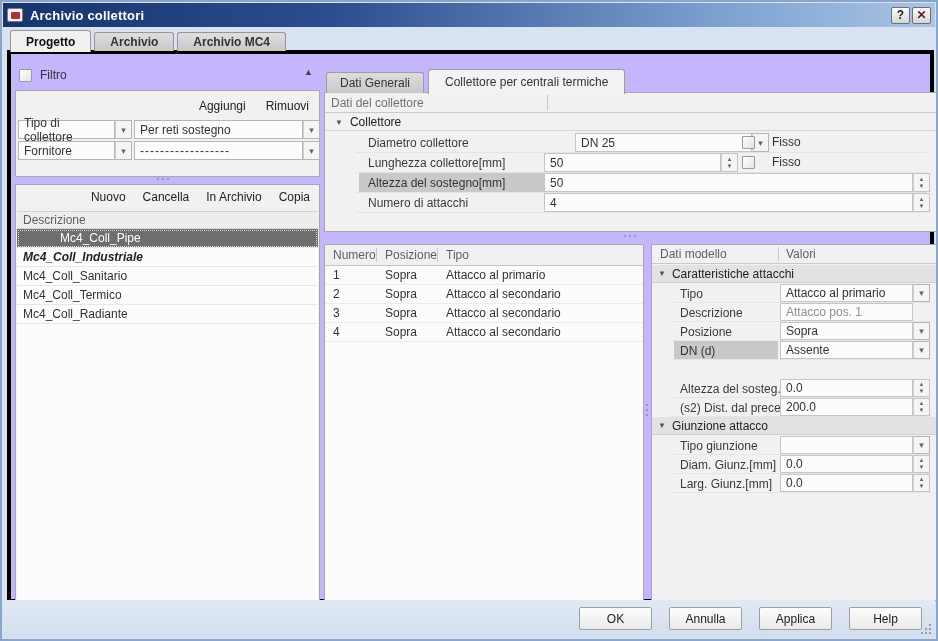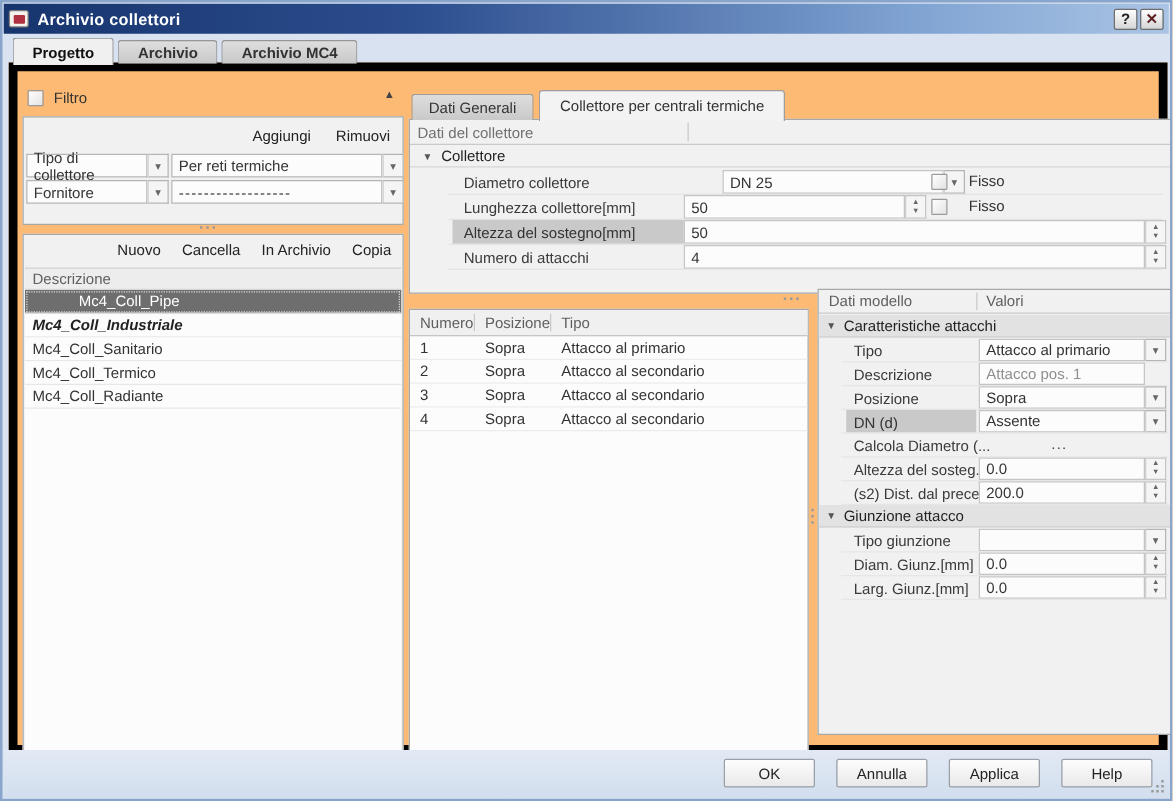--- a/index.html
+++ b/index.html
@@ -20,21 +20,21 @@
     display:flex; align-items:center; justify-content:center; line-height:1; }
   .tb-btn.close { color:#5c1f1f; }
 
   
   .main-tabs { position:absolute; left:8px; top:27px; height:22px; display:flex; gap:3px; align-items:flex-end; z-index:3; }
   .mtab { padding:0 15px; background:linear-gradient(#dedede,#c8c8c8); border:1px solid #969696; border-bottom:none;
     border-radius:3px 3px 0 0; height:19px; line-height:19px; color:#333;font-weight:bold; }
   .mtab.active { background:#f0f0f0; height:22px; line-height:22px; margin-bottom:-1px; color:#111; }
 
   
-  .page { position:absolute; left:5px; top:48px; width:927px; height:553px; background:#fdba74; border:7px solid #000000; }
+  .page { position:absolute; left:5px; top:48px; width:927px; height:553px; background:#c4b5fd; border:4px solid #000000; }
 
   
   .filtro-row { position:absolute; left:8px; top:12px; width:300px; height:18px; display:flex; align-items:center; }
   .checkbox { width:13px; height:13px; background:linear-gradient(135deg,#ffffff,#e3e3e3); border:1px solid #9b9b9b; border-radius:1px; }
   .filtro-row .lbl { margin-left:8px; }
   .collapse-arrow { position:absolute; right:6px; top:1px; font-size:9px; color:#444; }
 
   .filter-box { position:absolute; left:4px; top:36px; width:305px; height:87px; background:#f1f1f1; border:1px solid #a8a8a8; }
   .link-row { position:absolute; top:8px; right:10px; display:flex; gap:20px; }
   .lnk { color:#222; cursor:default; }
@@ -86,21 +86,21 @@
   
   .table-panel { position:absolute; left:313px; top:190px; width:320px; height:357px; background:#fcfcfc; border:1px solid #a8a8a8; }
   .t-header { height:21px; background:#f0f0f0; border-bottom:1px solid #c6c6c6; display:flex; color:#5f5f5f;align-items:center; }
   .t-header span { display:flex; align-items:center; padding-left:8px; border-right:1px solid #c9c9c9; }
   .t-header span:last-child { border-right:none; }
   .trow { height:19px; display:flex; border-bottom:1px solid #ececec; color:#333; }
   .trow span { display:flex; align-items:center; padding-left:8px; }
   .c1 { width:52px; } .c2 { width:61px; } .c3 { flex:1; }
 
   
-  .prop-panel { position:absolute; left:640px; top:174px; width:286px; height:357px; background:#f1f1f1; border:1px solid #a8a8a8; }
+  .prop-panel { position:absolute; left:640px; top:190px; width:286px; height:357px; background:#f1f1f1; border:1px solid #a8a8a8; }
   .p-header { position:absolute; left:0; right:0; top:0; height:19px; border-bottom:1px solid #c9c9c9; color:#5f5f5f; }
   .p-header .h1 { position:absolute; left:8px; top:2px; }
   .p-header .h2 { position:absolute; left:134px; top:2px; }
   .p-hdiv { position:absolute; left:126px; top:2px; bottom:2px; width:1px; background:#c9c9c9; }
   .p-group { position:absolute; left:0; right:0; height:18px; background:#e2e2e2; border-bottom:1px solid #d0d0d0;
     display:flex; align-items:center; gap:6px; padding-left:6px; color:#222; }
   .p-row { position:absolute; left:0; right:0; height:19px; }
   .p-row .sep { position:absolute; left:18px; right:4px; bottom:0; height:1px; background:#e6e6e6; }
   .p-label { position:absolute; left:28px; top:3px; color:#3a3a3a; white-space:nowrap; }
   .p-labelcell { position:absolute; left:22px; top:0; width:104px; height:18px; background:#c9c9c9; }
@@ -156,21 +156,21 @@
       <div class="link-row">
         <span class="lnk">Aggiungi</span>
         <span class="lnk">Rimuovi</span>
       </div>
       <div class="combo-row" style="top:29px;">
         <span class="combo">
           <span class="txt" style="width:97px;">Tipo di collettore</span>
           <span class="ddc">▾</span>
         </span>
         <span class="combo" style="margin-left:2px;">
-          <span class="txt" style="width:169px;">Per reti termiche</span>
+          <span class="txt" style="width:169px;">Per reti sostegno</span>
           <span class="ddc">▾</span>
         </span>
       </div>
       <div class="combo-row" style="top:50px;">
         <span class="combo">
           <span class="txt" style="width:97px;">Fornitore</span>
           <span class="ddc">▾</span>
         </span>
         <span class="combo" style="margin-left:2px;">
           <span class="txt dash-val" style="width:169px;">------------------</span>
@@ -355,25 +355,20 @@
         <span class="p-labelcell">
           <span>DN (d)</span>
         </span>
         <span class="p-val">
           <span class="fld">Assente</span>
           <span class="ddc">▾</span>
         </span>
         <span class="sep"></span>
       </div>
 
-      <div class="p-row" style="top:115px;">
-        <span class="p-label">Calcola Diametro (...</span>
-        <span class="ellipsis-btn">...</span>
-        <span class="sep"></span>
-      </div>
 
       <div class="p-row" style="top:134px;">
         <span class="p-label">Altezza del sosteg...</span>
         <span class="p-val">
           <span class="fld">0.0</span>
           <span class="spincell">
               <span>▲</span>
               <span>▼</span>
             </span>
         </span>

